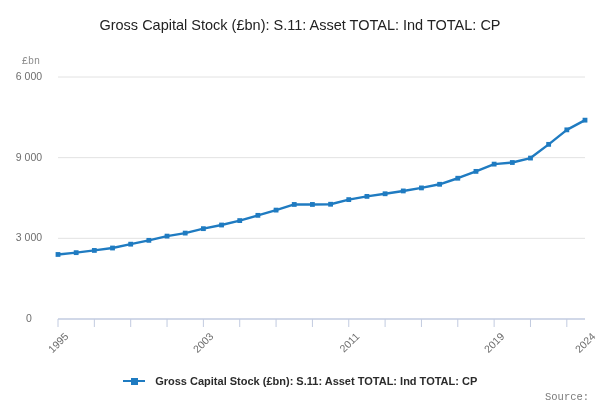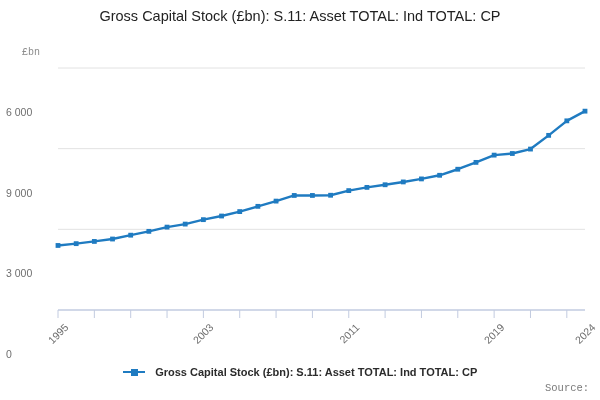--- a/index.html
+++ b/index.html
@@ -10,21 +10,21 @@
   body {
     width: 600px;
     height: 400px;
     background: #ffffff;
     font-family: "Liberation Sans", sans-serif;
     overflow: hidden;
     position: relative;
   }
   #chart-root {
     position: absolute;
-    left: 0; top: 0;
+    left: 0; top: 9px;
     width: 600px;
     height: 348px;
   }
   .chart-title {
     position: absolute;
     left: 40px;
     top: 6px;
     width: 520px;
     text-align: center;
     font-size: 14.5px;
@@ -42,25 +42,24 @@
   }
   .plot-svg {
     position: absolute;
     left: 0;
     top: 0;
   }
   .y-tick-label {
     position: absolute;
     right: 0;
     width: 46px;
-    text-align: left;
+    text-align: center;
     font-size: 10.5px;
     color: #6e6e6e;
     font-family: "Liberation Sans", sans-serif;
-    margin-top: 45px;
   }
   .y-tick-wrap {
     position: absolute;
     left: 0;
     width: 52px;
     height: 0;
   }
   .x-tick-label {
     position: absolute;
     font-size: 10.5px;

